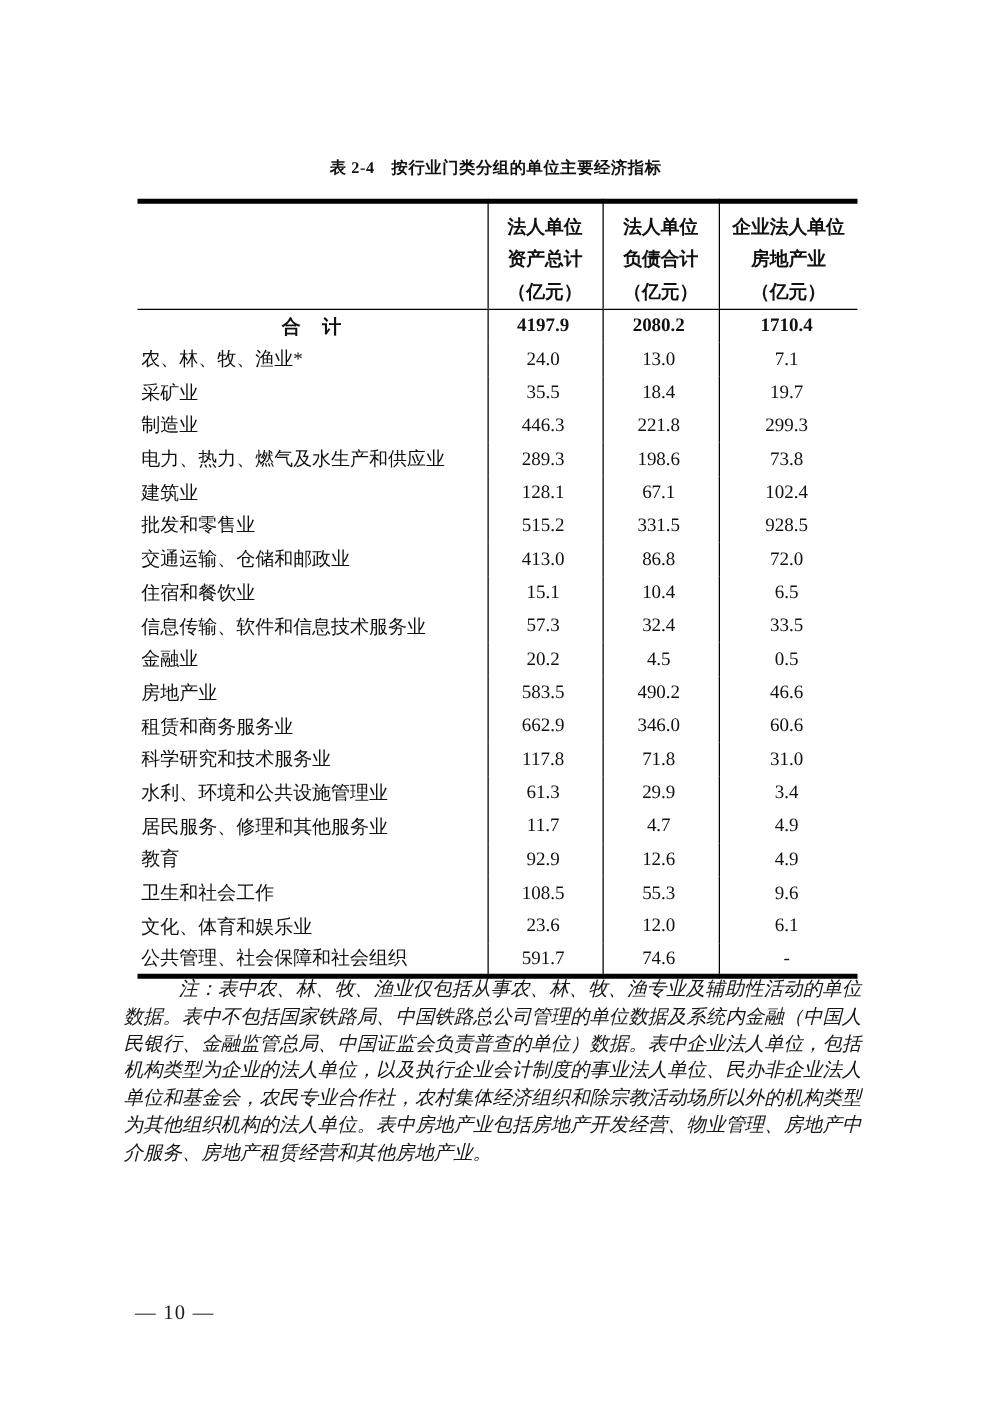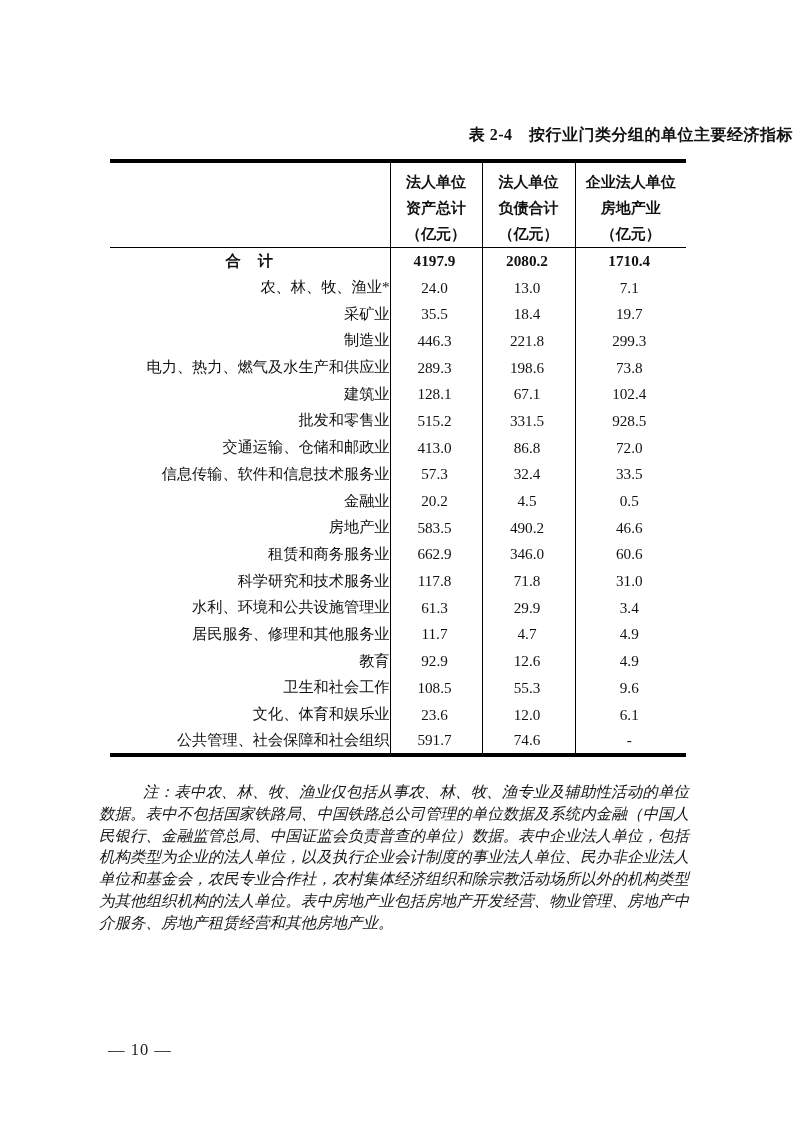--- a/index.html
+++ b/index.html
@@ -11,22 +11,22 @@
     background: #ffffff;
     color: #111111;
     font-family: "Liberation Serif", "DejaVu Serif", serif;
     overflow: hidden;
   }
   .doc-title {
     position: absolute;
     top: 125px;
     left: 0;
     width: 100%;
-    text-align: right;
-    font-size: 16px;
+    text-align: center;
+    font-size: 13px;
     font-weight: bold;
     letter-spacing: 0.5px;
   }
   table.stats-table {
     position: absolute;
     top: 159px;
     left: 110px;
     width: 576px;
     border-collapse: collapse;
     table-layout: fixed;
@@ -51,21 +51,21 @@
     white-space: nowrap;
   }
   .stats-table .vsep { border-left: 1.2px solid #000; }
   .stats-table tbody td {
     height: 26.7px;
     font-size: 15.2px;
     vertical-align: middle;
     white-space: nowrap;
     overflow: hidden;
   }
-  .stats-table td.label-cell { text-align: right; padding-left: 3px; }
+  .stats-table td.label-cell { text-align: left; padding-left: 3px; }
   .stats-table td.num-cell {
     text-align: center;
     padding-right: 3px;
     font-family: "Liberation Serif", "DejaVu Serif", serif;
   }
   .stats-table tr.total-row td { font-weight: bold; }
   .stats-table tr.total-row td.label-cell {
     text-align: center;
     padding-left: 0;
     letter-spacing: 1px;
@@ -169,20 +169,26 @@
       <td class="num-cell vsep">331.5</td>
       <td class="num-cell vsep">928.5</td>
     </tr>
         <tr>
       <td class="label-cell">交通运输、仓储和邮政业</td>
       <td class="num-cell vsep">413.0</td>
       <td class="num-cell vsep">86.8</td>
       <td class="num-cell vsep">72.0</td>
     </tr>
         <tr>
+      <td class="label-cell">住宿和餐饮业</td>
+      <td class="num-cell vsep">15.1</td>
+      <td class="num-cell vsep">10.4</td>
+      <td class="num-cell vsep">6.5</td>
+    </tr>
+        <tr>
       <td class="label-cell">信息传输、软件和信息技术服务业</td>
       <td class="num-cell vsep">57.3</td>
       <td class="num-cell vsep">32.4</td>
       <td class="num-cell vsep">33.5</td>
     </tr>
         <tr>
       <td class="label-cell">金融业</td>
       <td class="num-cell vsep">20.2</td>
       <td class="num-cell vsep">4.5</td>
       <td class="num-cell vsep">0.5</td>

